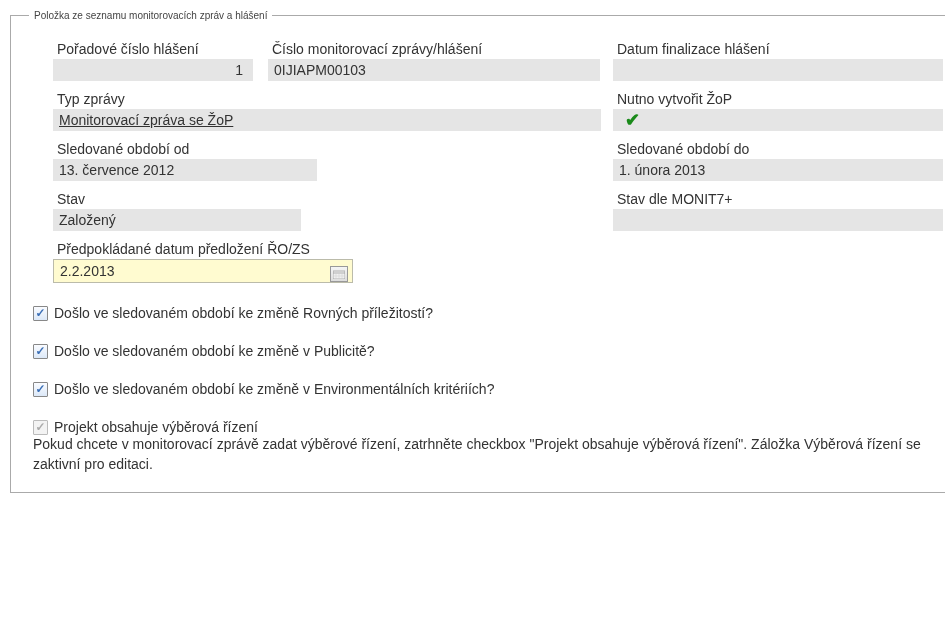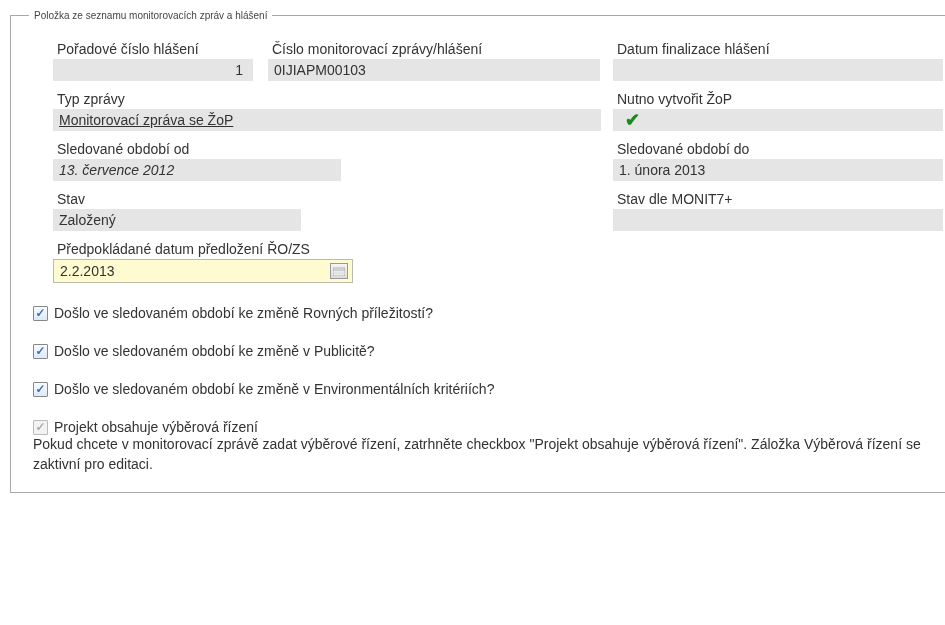--- a/index.html
+++ b/index.html
@@ -40,21 +40,21 @@
     }
     .field {
       background: #e5e5e5;
       height: 22px;
       line-height: 22px;
       padding: 0 6px;
       font-size: 14px;
       color: #333;
     }
     .field.right-align { text-align: right; padding-right: 10px; }
-    .field.yellow { background: #fffbd0; border: 1px solid #bba; height: 24px; display: flex; align-items:center; justify-content:space-between; padding: 0 4px 0 6px;}
+    .field.yellow { background: #fffbd0; border: 1px solid #bba; height: 24px; display: flex; align-items:flex-end; justify-content:space-between; padding: 0 4px 0 6px;}
     .checkmark {
       color: #1a8a1a;
       font-size: 18px;
       font-weight: bold;
       padding-left: 6px;
     }
     .datepicker-icon {
       width: 18px;
       height: 16px;
       border: 1px solid #999;
@@ -127,21 +127,21 @@
       <div class="label">Nutno vytvořit ŽoP</div>
       <div class="field" style="width:330px; display:flex; align-items:center;">
         <span class="checkmark">✔</span>
       </div>
     </div>
   </div>
 
   <div class="row">
     <div class="col" style="width:560px;">
       <div class="label">Sledované období od</div>
-      <div class="field" style="width:288px;font-style:italic;">13. července 2012</div>
+      <div class="field" style="width:264px;">13. července 2012</div>
     </div>
     <div class="col" style="width:330px;">
       <div class="label">Sledované období do</div>
       <div class="field" style="width:330px;">1. února 2013</div>
     </div>
   </div>
 
   <div class="row">
     <div class="col" style="width:560px;">
       <div class="label">Stav</div>

